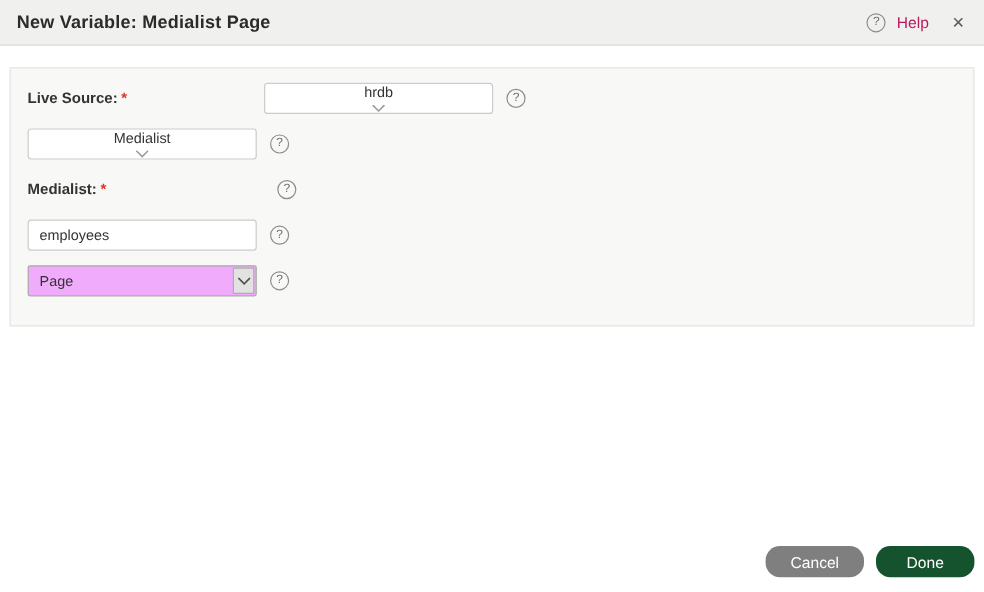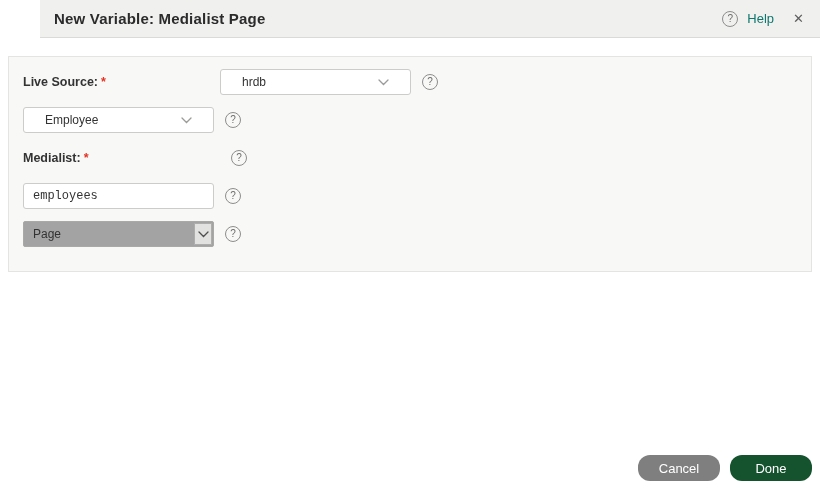--- a/index.html
+++ b/index.html
@@ -12,36 +12,35 @@
   }
   .window { position:relative; width:820px; height:493px; display:flex; flex-direction:column; }
 
   
   .dlg-header {
     height:38px; flex:0 0 38px;
     background:#f0f0ef;
     border-bottom:1px solid #dadad9;
     display:flex; align-items:center;
     padding:0 16px 0 14px;
-    margin-left:40px;
   }
   .dlg-title {
     margin:0; flex:1;
     font-size:15px; font-weight:bold; color:#2b2b2b;
     letter-spacing:.2px;
   }
   .header-right { display:flex; align-items:center; gap:9px; }
   .help-circle {
     width:16px; height:16px; flex:0 0 16px;
     border:1px solid #8d8d8d; border-radius:50%;
     display:inline-flex; align-items:center; justify-content:center;
     font-size:10px; line-height:1; color:#6c6c6c;
     background:transparent;
   }
-  .help-text { font-size:13px; color:#0f766e; }
+  .help-text { font-size:13px; color:#be185d; }
   .close-x { font-size:13px; color:#5d5d5d; margin-left:10px; cursor:pointer; }
 
   
   .panel {
     margin:18px 8px 0 8px;
     background:#f8f8f7;
     border:1px solid #e4e4e2;
     padding:12px 0 24px 0;
   }
   .form-row {
@@ -56,39 +55,40 @@
     font-size:12.5px; font-weight:bold; color:#333;
   }
   .req { color:#e53224; font-weight:bold; margin-left:3px; }
   .field-wrap { width:191px; flex:0 0 191px; height:26px; position:relative; }
 
   .dropdown {
     width:100%; height:26px;
     background:#fff;
     border:1px solid #cccccb; border-radius:3px;
     display:flex; align-items:center; justify-content:space-between;
-    padding:0 21px;
+    padding:0 11px;
     font-size:12px; color:#333;
     cursor:pointer;
+    flex-direction:column;
   }
   .dropdown .chev { display:inline-flex; align-items:center; }
 
   input.text-field {
     width:100%; height:26px;
     background:#fff;
     border:1px solid #cccccb; border-radius:3px;
     padding:0 9px;
     font-size:12px; color:#333;
-    font-family:Liberation Mono, monospace;
+    font-family:Liberation Sans, sans-serif;
     outline:none;
   }
 
   .select-native {
     width:100%; height:26px;
-    background:#a3a3a3;
+    background:#f0abfc;
     border:1px solid #a9a9a8; border-radius:2px;
     display:flex; align-items:stretch;
     font-size:12px; color:#333;
     cursor:pointer;
   }
   .select-native .sel-text { flex:1; display:flex; align-items:center; padding:0 9px; }
   .select-native .sel-btn {
     width:18px; flex:0 0 18px; margin:1px;
     background:#e2e2e1;
     border:1px solid #adadac; border-radius:1px;
@@ -142,21 +142,21 @@
                 </svg>
               </span>
             </div>
           </span>
     <span class="help-circle row-help">?</span>
   </div>
 
   <div class="form-row">
     <span class="field-wrap">
             <div class="dropdown">
-              <span>Employee</span>
+              <span>Medialist</span>
               <span class="chev">
                 <svg width="11" height="7" viewBox="0 0 11 7">
                   <path d="M1 1 L5.5 5.5 L10 1" fill="none" stroke="#9b9b9a" stroke-width="1.3" stroke-linecap="round"></path>
                 </svg>
               </span>
             </div>
           </span>
     <span class="help-circle row-help">?</span>
   </div>
 

